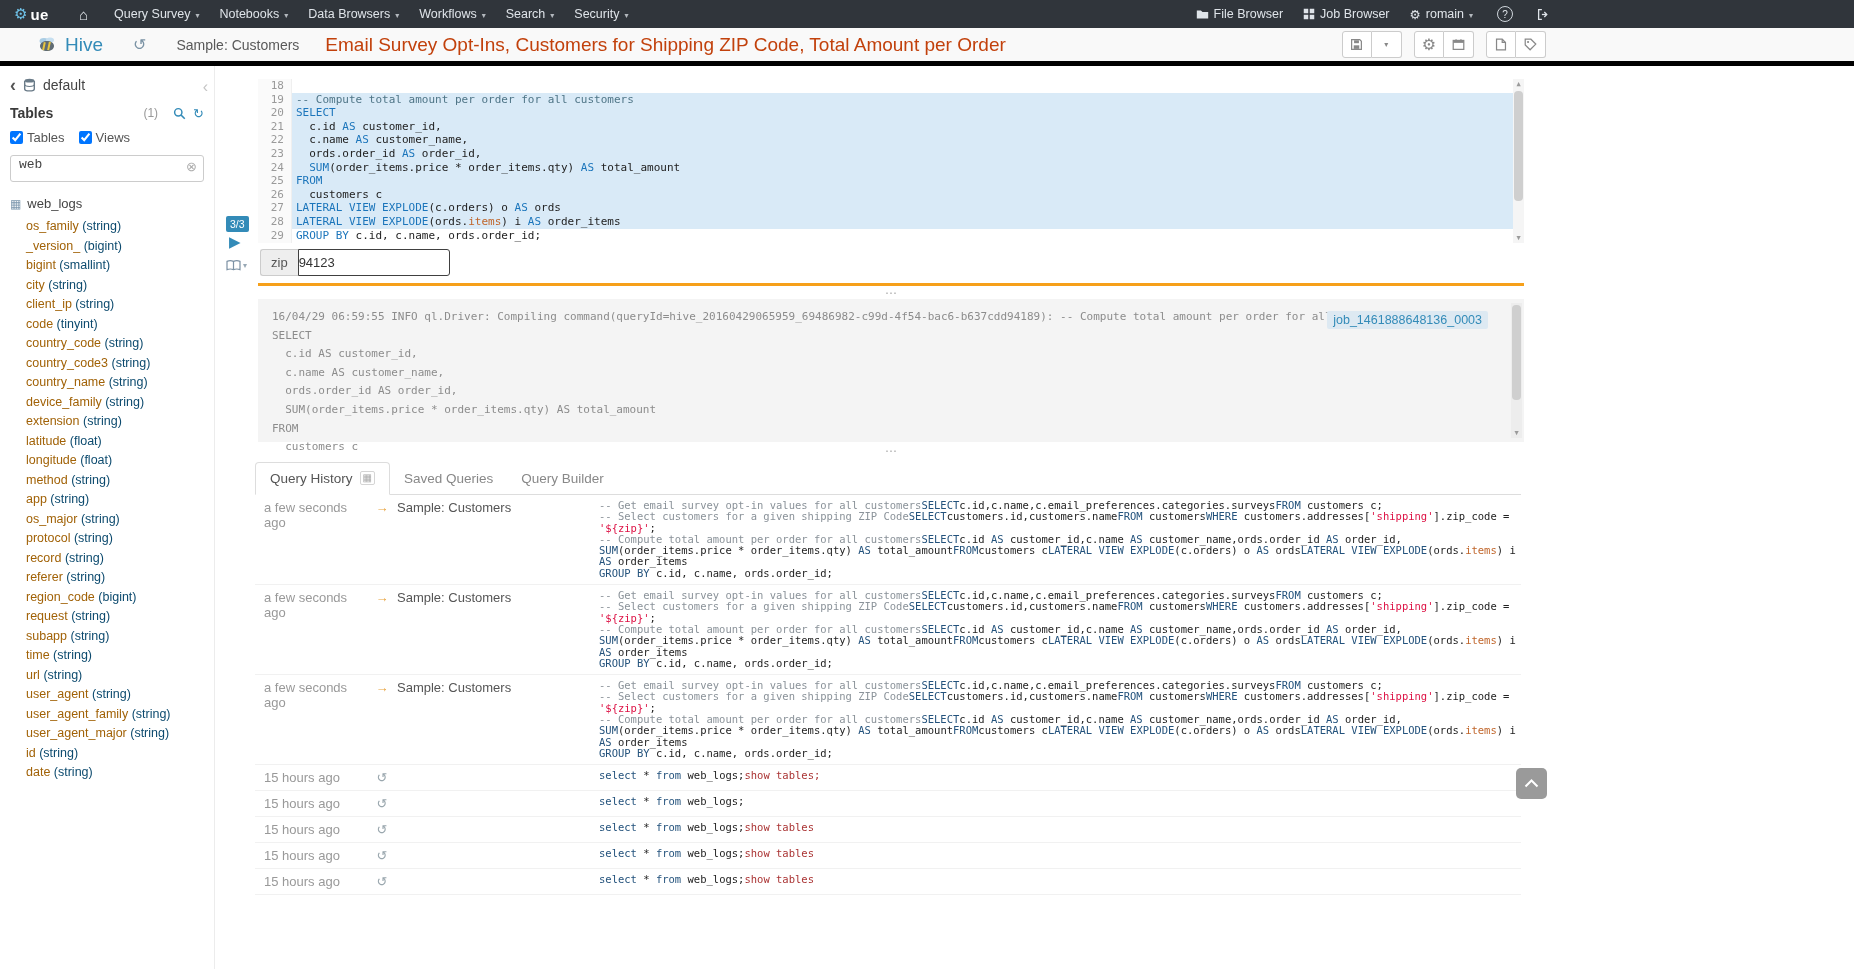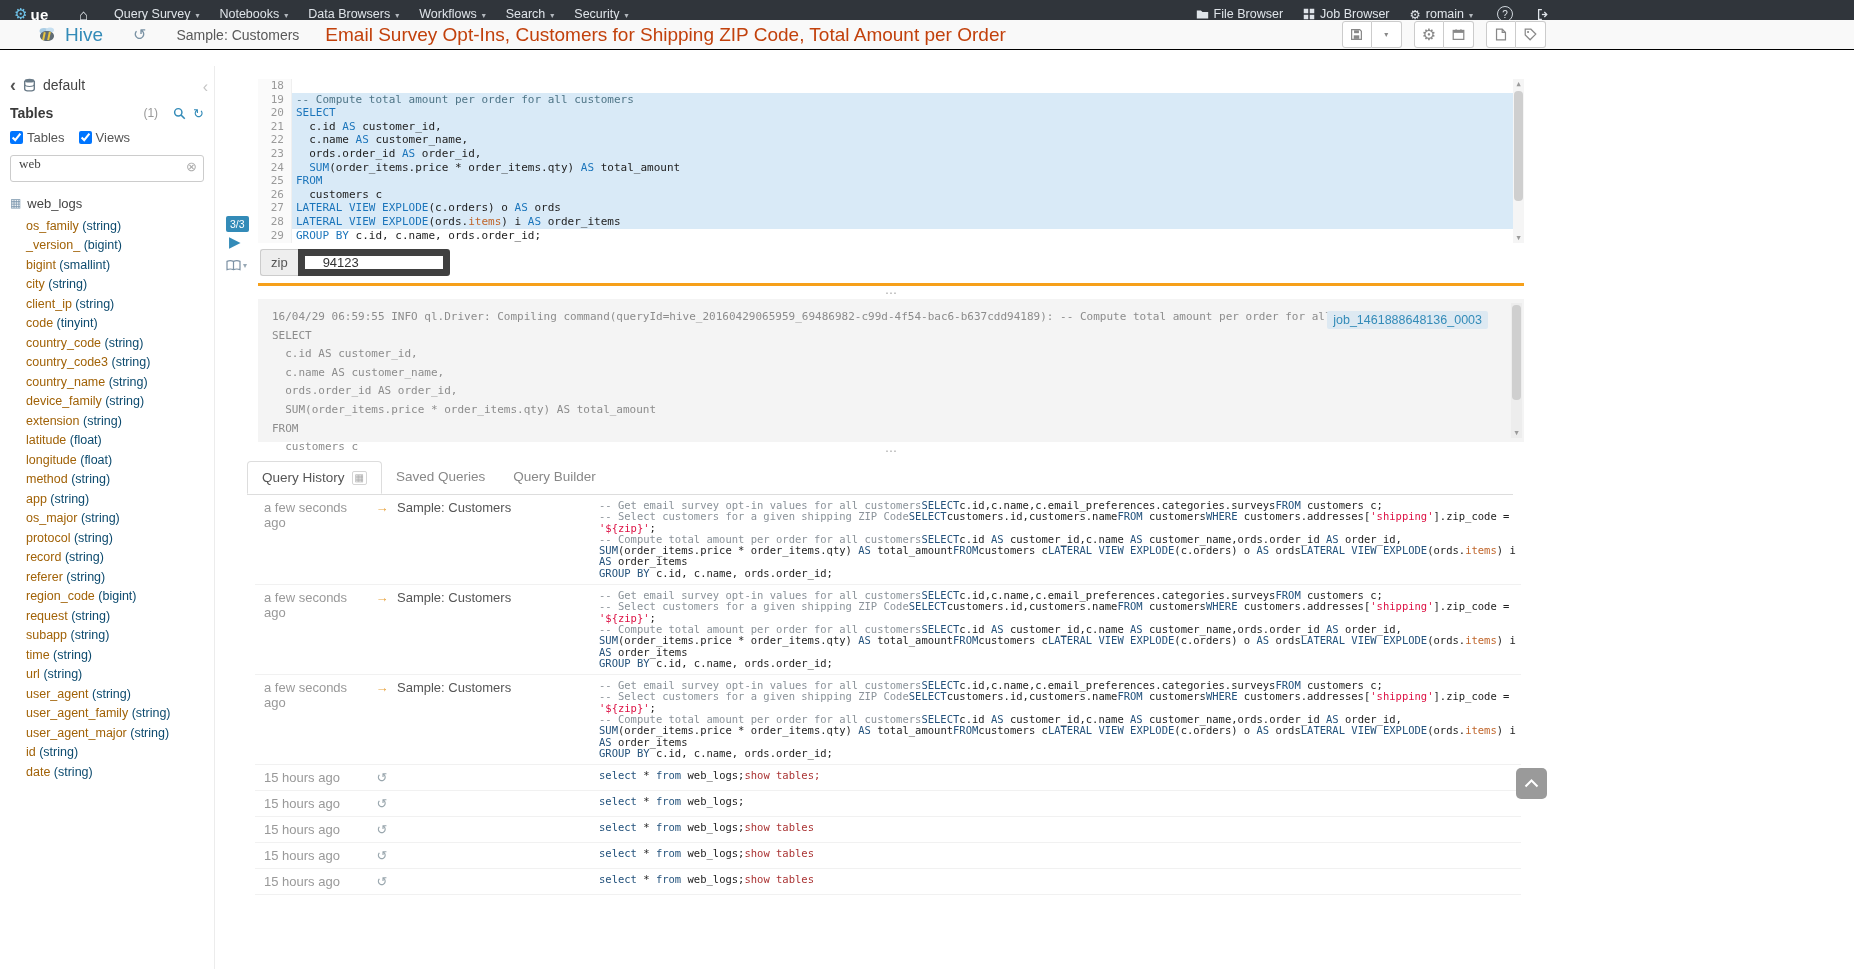--- a/index.html
+++ b/index.html
@@ -14,21 +14,21 @@
   .logo-text{color:#fff;font-weight:bold;font-size:15px;letter-spacing:.5px}
   .home-btn{padding:0 16px;font-size:15px;color:#e7ecf0;cursor:pointer}
   .nav-menus{display:flex;height:100%}
   .nav-item{display:flex;align-items:center;gap:5px;padding:0 10px;height:100%;cursor:pointer}
   .nav-caret{font-size:8px;opacity:.75;padding-top:2px}
   .nav-right{margin-left:auto;display:flex;align-items:flex-end;height:100%}
   .nav-right .nav-item svg{display:block}
   .help-circle{width:16px;height:16px;border:1px solid #cfd6dc;border-radius:50%;font-size:10px;display:flex;align-items:center;justify-content:center;margin:0 4px}
 
   
-  .appbar{position:absolute;top:20px;left:0;width:100%;height:30px;background:#f9f9f9;border-bottom:1px solid #000000}
+  .appbar{position:absolute;top:28px;left:0;width:100%;height:38px;background:#f9f9f9;border-bottom:5px solid #000000}
   .appbar-inner{width:1560px;height:100%;display:flex;align-items:center;padding-left:36px}
   .hive-name{color:#338bb8;font-size:19px;margin-left:7px;cursor:pointer}
   .history-btn{margin-left:30px;color:#7b93a5;font-size:16px;cursor:pointer}
   .query-name{margin-left:30px;color:#595959;font-size:14px}
   .query-desc{margin-left:26px;color:#c2410c;font-size:19px}
   .appbar-actions{margin-left:auto;display:flex;gap:12px;padding-right:14px}
   .btn-group{display:flex}
   .abtn{height:27px;min-width:30px;padding:0 7px;background:#fff;border:1px solid #ccc;color:#888;display:flex;align-items:center;justify-content:center;cursor:pointer}
   .btn-group .abtn + .abtn{border-left:none}
   .btn-group .abtn:first-child{border-radius:3px 0 0 3px}
@@ -41,21 +41,21 @@
   .db-row{display:flex;align-items:center;gap:7px;padding:11px 10px 9px 10px;font-size:14px;position:relative}
   .back-chevron{font-size:18px;color:#555;font-weight:bold;line-height:12px;cursor:pointer}
   .collapse-chevron{position:absolute;right:6px;top:12px;color:#c5c5c5;font-size:16px;cursor:pointer}
   .tables-row{display:flex;align-items:center;padding:3px 10px;font-size:14px}
   .tables-label{font-weight:bold;color:#3a3a3a}
   .tables-count{color:#999;font-size:12px;margin-left:auto;margin-right:8px}
   .side-ic{color:#338bb8;margin-left:7px;cursor:pointer;font-size:13px}
   .filter-row{display:flex;align-items:center;gap:4px;padding:6px 10px 4px 10px;font-size:13px;color:#555}
   .filter-row label{margin-right:10px;cursor:pointer}
   .search-wrap{position:relative;margin:5px 10px}
-  .search-input{width:100%;height:27px;border:1px solid #ccc;border-radius:3px;padding:4px 24px 12px 8px;font-size:13px;color:#444;font-family:Liberation Serif, serif}
+  .search-input{width:100%;height:27px;border:1px solid #ccc;border-radius:3px;padding:4px 24px 12px 8px;font-size:13px;color:#444;font-family:Liberation Mono, monospace}
   .clear-ic{position:absolute;right:7px;top:5px;color:#aaa;font-size:13px;cursor:pointer}
   .table-row{display:flex;align-items:center;gap:6px;padding:9px 10px 3px 10px;font-size:13px;color:#444;cursor:pointer}
   .table-grid-ic{color:#7b96ad;font-size:12px}
   .columns-list{padding:3px 0 0 26px}
   .col-item{font-size:12.5px;line-height:19.5px;white-space:nowrap;cursor:pointer}
   .col-name{color:#a16207}
   .col-type{color:#0c4a6e}
 
   
   .editor-wrap{position:absolute;left:258px;top:79px;width:1266px;height:164px;background:#fff;display:flex;font-family:"DejaVu Sans Mono","Liberation Mono",monospace;font-size:11px}
@@ -74,34 +74,34 @@
   .vthumb{position:absolute;left:1px;width:9px;background:#cfcfcf;border-radius:4px}
   .varrow{position:absolute;left:0;width:11px;text-align:center;color:#9a9a9a;font-size:7px}
 
   .exec-badge{position:absolute;left:226px;top:216px;background:#338bb8;color:#fff;font-size:10.5px;padding:2px 4px;border-radius:2px;cursor:pointer}
   .play-btn{position:absolute;left:229px;top:233px;color:#338bb8;font-size:15px;cursor:pointer}
   .map-btn{position:absolute;left:226px;top:259px;color:#7d92a5;display:flex;align-items:center;gap:2px;cursor:pointer}
   .map-btn .sm-caret{font-size:8px;color:#98a8b5}
 
   .var-row{position:absolute;left:260px;top:249px;display:flex;height:27px;font-size:13px}
   .var-label{background:#eee;border:1px solid #ccc;border-right:none;border-radius:3px 0 0 3px;padding:0 10px;line-height:25px;color:#555}
-  .var-input{width:152px;border:7px solid #404040;border-radius:0 3px 3px 0;padding:0 18px;font-size:13px;color:#333;font-family:"Liberation Sans",sans-serif}
+  .var-input{width:152px;border:1px solid #404040;border-radius:0 3px 3px 0;padding:0 0;font-size:13px;color:#333;font-family:"Liberation Sans",sans-serif}
 
   .progress-bar{position:absolute;left:258px;top:283px;width:1266px;height:3px;background:#f6a01a}
   .resize-handle{position:absolute;left:258px;width:1266px;text-align:center;color:#aaa;font-size:12px;line-height:8px;cursor:row-resize}
   .resize-handle::after{content:"⋯"}
 
   
   .log-panel{position:absolute;left:258px;top:299px;width:1266px;height:143px;background:#f4f4f4;padding:9px 14px;font-family:"DejaVu Sans Mono","Liberation Mono",monospace;font-size:11px;color:#8c8c8c}
   .log-line{white-space:pre;line-height:18.6px}
   .job-link{position:absolute;right:36px;top:12px;color:#338bb8;background:#dde9f2;padding:2px 6px;font-size:12.5px;font-family:"Liberation Sans",sans-serif;border-radius:2px;cursor:pointer}
   .log-scroll{position:absolute;right:2px;top:4px;width:11px;height:135px;background:#ededed}
 
   
-  .tabs{position:absolute;left:247px;top:461px;width:1266px;display:flex;border-bottom:1px solid #ddd;height:34px;align-items:flex-start}
+  .tabs{position:absolute;left:255px;top:461px;width:1266px;display:flex;border-bottom:1px solid #ddd;height:34px;align-items:center}
   .tab{padding:8px 14px;font-size:13.5px;color:#888;display:flex;align-items:center;gap:7px;cursor:pointer;margin-bottom:-1px}
   .tab.active{background:#fff;border:1px solid #ddd;border-bottom:1px solid #fff;border-radius:4px 4px 0 0;color:#555}
   .tab-grid-icon{font-size:10px;color:#aaa;border:1px solid #d5d5d5;border-radius:2px;padding:0 2px;line-height:12px}
 
   
   .history{position:absolute;left:255px;top:495px;width:1266px}
   .h-row{display:flex;align-items:flex-start;border-bottom:1px solid #f1f1f1;padding:5px 0;cursor:pointer}
   .h-time{width:112px;padding-left:9px;color:#999;font-size:13px;line-height:15px}
   .h-icon{width:30px;text-align:center;font-size:13px;line-height:15px}
   .h-icon.ic-expired{color:#e8a33e;font-weight:bold}

